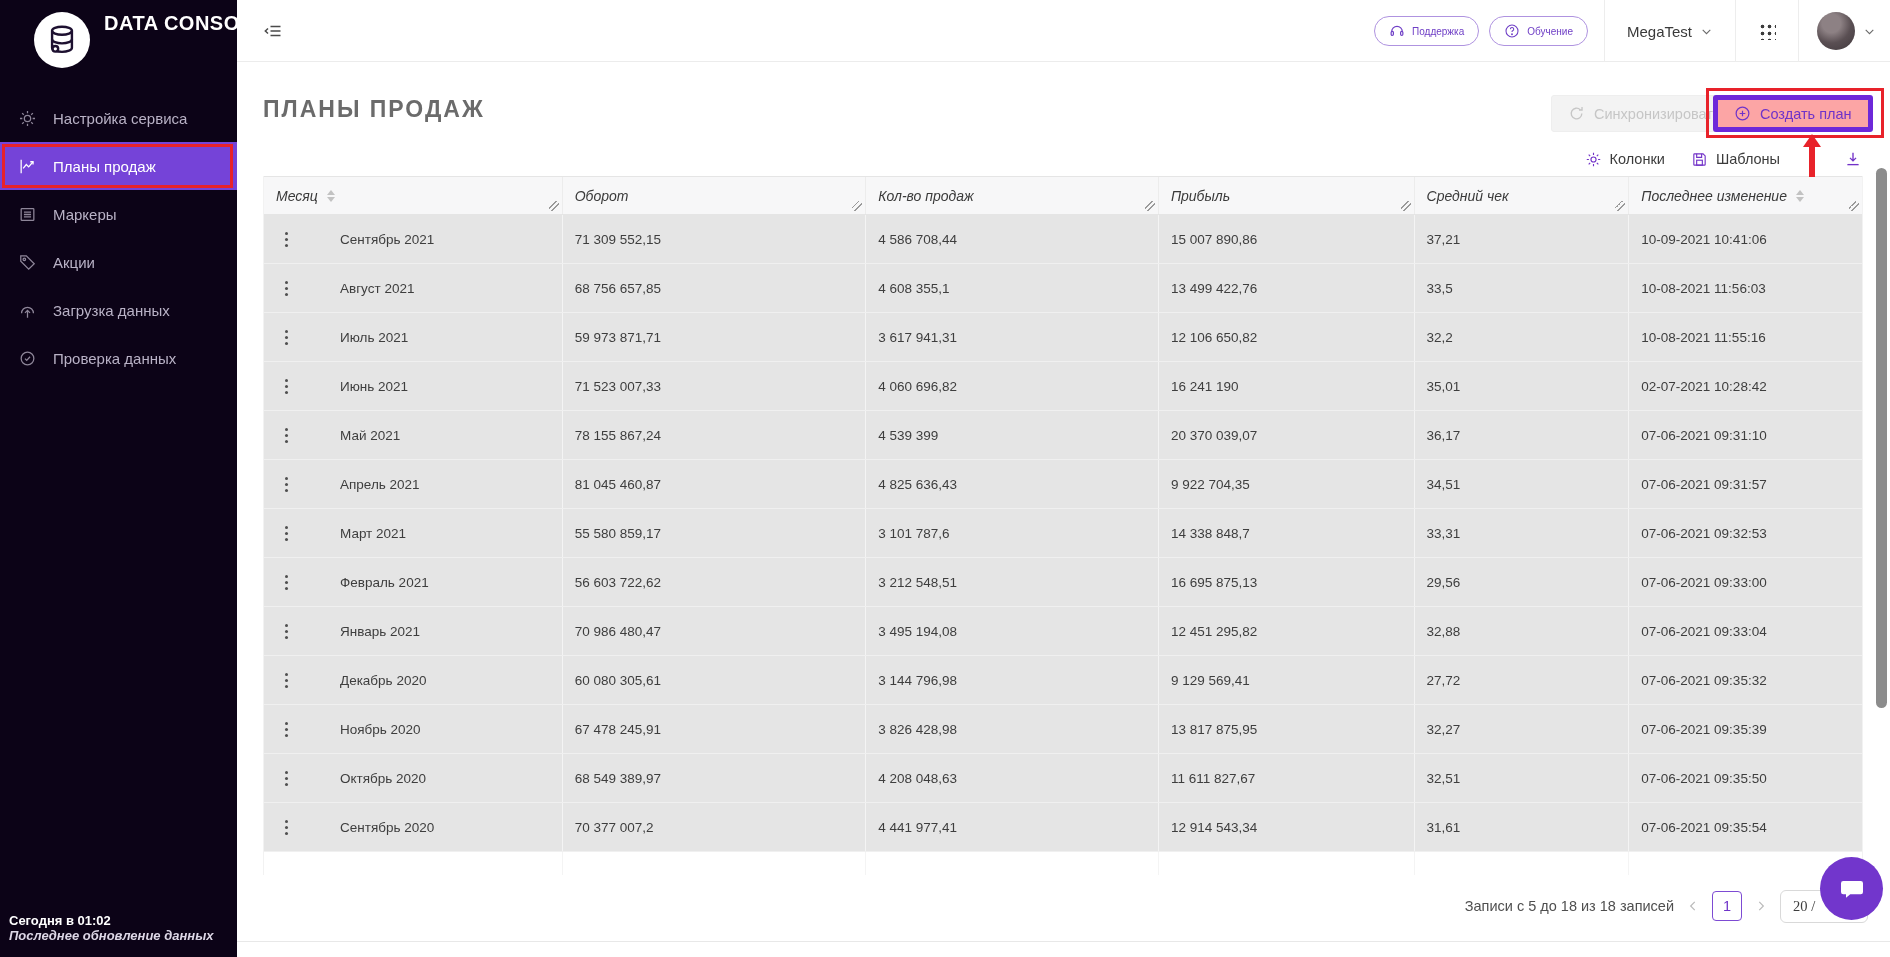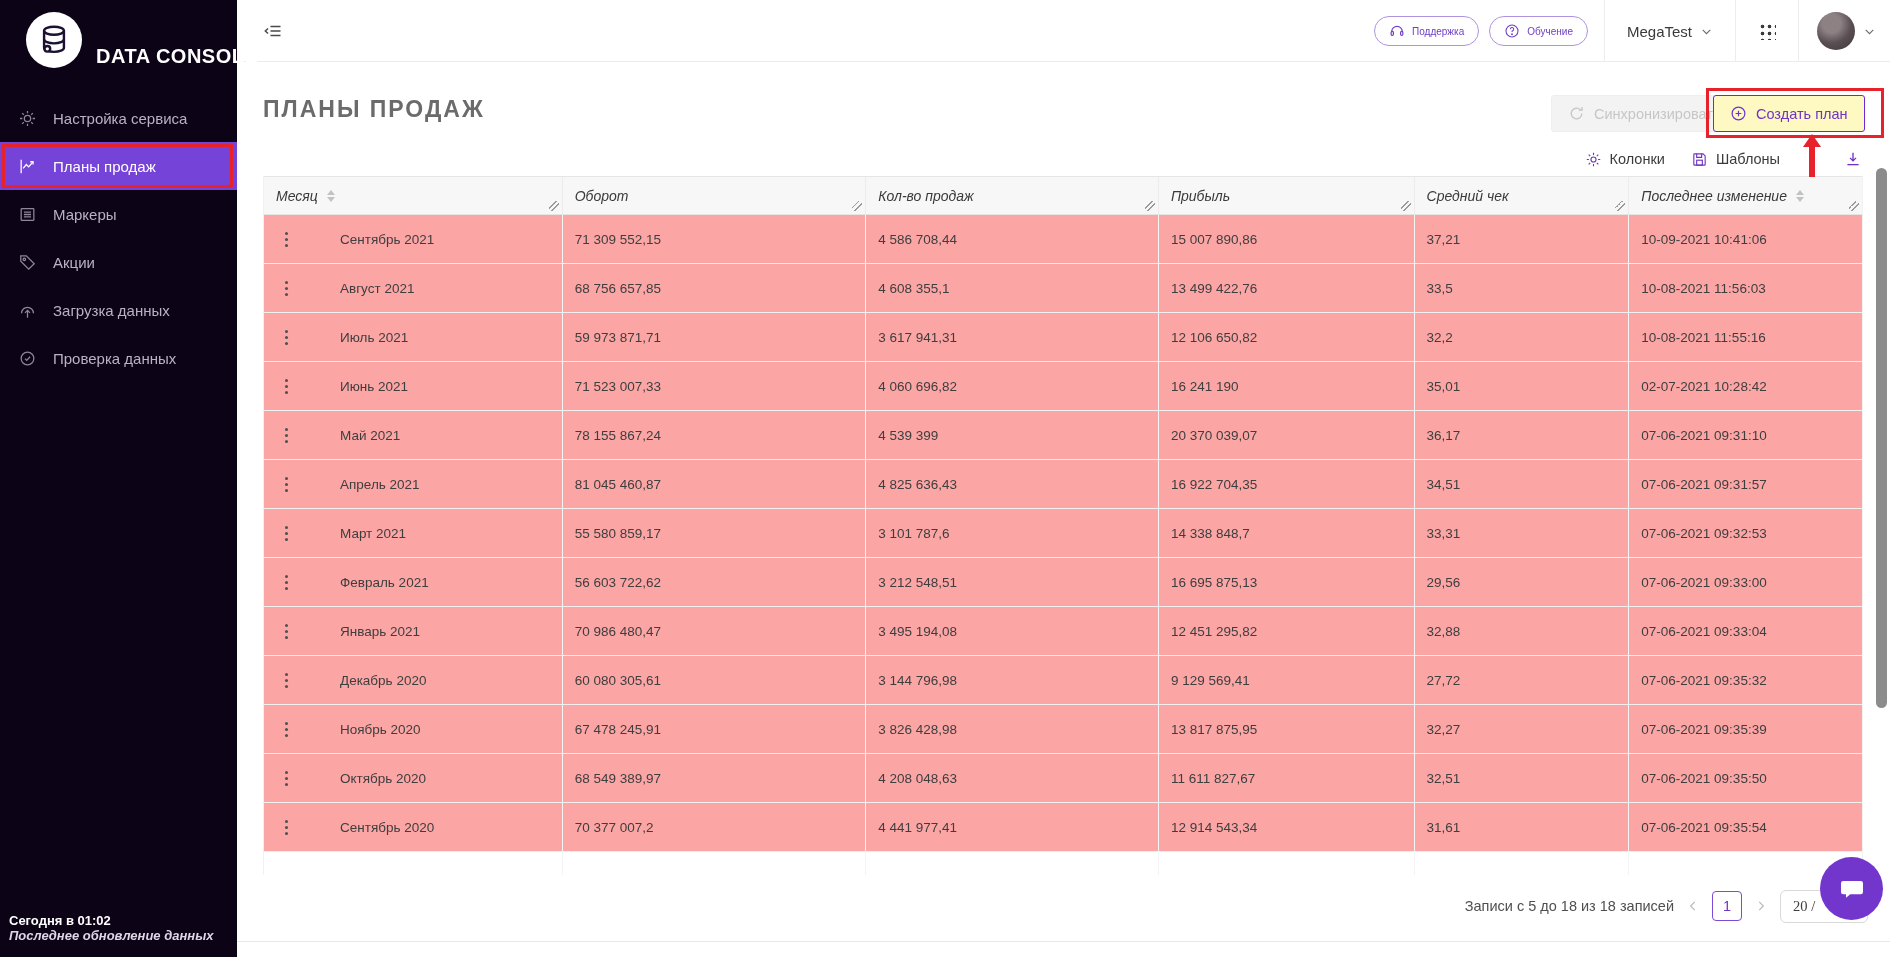--- a/index.html
+++ b/index.html
@@ -3,21 +3,21 @@
 <meta charset="utf-8">
 <style>
   * { margin:0; padding:0; box-sizing:border-box; }
   html,body { width:1890px; height:957px; }
   body {
     position:relative; overflow:hidden; background:#ffffff;
     font-family:"Liberation Sans","DejaVu Sans",sans-serif; color:#3d3d3d;
   }
   
   .sidebar { position:absolute; left:0; top:0; width:237px; height:957px; background:#0c0317; z-index:5; }
-  .logo-row { display:flex; align-items:flex-end; gap:14px; padding:12px 26px; }
+  .logo-row { display:flex; align-items:flex-start; gap:14px; padding:12px 6px;margin-left:28px; }
   .logo-circle { width:56px; height:56px; border-radius:50%; background:#ffffff; display:flex; align-items:center; justify-content:center; flex:0 0 auto; }
   .logo-title { color:#ffffff; font-size:20px; font-weight:bold; letter-spacing:.5px; white-space:nowrap; }
   .nav { margin-top:14px; }
   .nav-item { position:relative; height:48px; display:flex; align-items:center; gap:16px; padding:0 0 0 18px; color:#b9b2c6; font-size:15px; cursor:pointer; }
   .nav-item .nico { color:#8e8699; display:flex; }
   .nav-item.active { background:#7543d8; color:#ffffff; }
   .nav-item.active .nico { color:#ffffff; }
   .ann-rect-side { position:absolute; left:2px; top:2px; right:4px; bottom:2px; border:3px solid #e8222a; pointer-events:none; }
   .side-footer { position:absolute; left:9px; bottom:14px; }
   .side-footer .l1 { color:#ffffff; font-weight:bold; font-size:13px; }
@@ -32,34 +32,34 @@
   .grid-dots { width:18px; height:18px; margin:0 16px;
     background-image:radial-gradient(#3c3c3c 1.7px, transparent 2.1px);
     background-size:7px 7px; background-position:1px 1px; cursor:pointer; }
   .avatar { width:38px; height:38px; border-radius:50%; margin-left:12px;
     background:radial-gradient(circle at 38% 30%, #8d8184 0 26%, #5a4f53 55%, #3f383c 100%); cursor:pointer; }
   .chev { color:#6a6a6a; display:flex; margin:0 14px 0 8px; }
   
   .page-title { position:absolute; left:263px; top:96px; font-size:23px; color:#6b6b6b; letter-spacing:2px; }
   .btn { display:inline-flex; align-items:center; gap:9px; height:37px; padding:0 16px; border-radius:3px; font-size:14.5px; cursor:pointer; }
   .btn-sync { position:absolute; left:1551px; top:95px; background:#f3f3f3; color:#c6c6c6; border:1px solid #eeeeee; cursor:default; }
-  .btn-create { position:absolute; left:1713px; top:95px; background:#fef9c3; color:#6f33c9; border:1px solid #6d28d9; }
+  .btn-create { position:absolute; left:1713px; top:95px; background:#fca5a5; color:#6f33c9; border:5px solid #6d28d9; }
   .ann-rect-create { position:absolute; left:1706px; top:88px; width:178px; height:50px; border:3px solid #e8222a; pointer-events:none; z-index:6; }
   .ann-arrow { position:absolute; left:1801px; top:134px; width:22px; height:44px; pointer-events:none; z-index:6; }
   .ann-arrow .head { position:absolute; left:2px; top:0; width:0; height:0; border-left:9px solid transparent; border-right:9px solid transparent; border-bottom:13px solid #e8222a; }
   .ann-arrow .shaft { position:absolute; left:8px; top:12px; width:6px; height:31px; background:#e8222a; }
   .toolbar2 { position:absolute; left:237px; right:16px; top:144px; height:30px; display:flex; justify-content:flex-end; align-items:center; gap:26px; }
   .tool-link { display:flex; align-items:center; gap:8px; font-size:14.5px; color:#3b3b3b; cursor:pointer; }
   .tool-link .tico { color:#7232c8; display:flex; }
   .dl-btn { color:#7232c8; margin-left:38px; margin-right:12px; display:flex; cursor:pointer; }
   
   .table { position:absolute; left:263px; top:176px; width:1600px; border-left:1px solid #f2f2f2; border-right:1px solid #f2f2f2; }
   .thead { display:flex; height:39px; background:#f7f7f8; border-top:1px solid #e5e5e5; border-bottom:1px solid #e5e5e5;font-style:italic; }
   .th { position:relative; display:flex; align-items:center; padding-left:12px; font-size:14px; color:#3a3a3a; border-right:1px solid #ececec; }
-  .trow { display:flex; height:49px; border-bottom:1px solid #f0f0f0; background:#fca5a5; }
+  .trow { display:flex; height:49px; border-bottom:1px solid #f0f0f0; background:#e5e5e5; }
   .tc { display:flex; align-items:center; padding-left:12px; font-size:13.5px; color:#3e3e3e; border-right:1px solid #f4f4f4; overflow:hidden; white-space:nowrap; }
   .c1{width:299px;} .c2{width:304px;} .c3{width:293px;} .c4{width:256px;} .c5{width:215px;} .c6{width:233px; border-right:none;}
   .month { margin-left:44px; }
   .kebab-wrap { display:flex; align-items:center; justify-content:center; width:20px; height:30px; cursor:pointer; }
   .kebab { width:3px; height:3px; border-radius:50%; background:#4f4f4f; box-shadow:0 6px 0 #4f4f4f, 0 12px 0 #4f4f4f; margin-top:-12px; }
   .sort { display:inline-flex; flex-direction:column; gap:2px; margin-left:9px; }
   .sort i { width:0; height:0; border-left:4px solid transparent; border-right:4px solid transparent; }
   .sort .up { border-bottom:5px solid #c2c2c2; }
   .sort .down { border-top:5px solid #c2c2c2; }
   .rz { position:absolute; right:3px; bottom:3px; width:10px; height:10px;
@@ -369,21 +369,21 @@
       </div>
       <div class="trow">
         <div class="tc c1">
           <span class="kebab-wrap">
             <span class="kebab"></span>
           </span>
           <span class="month">Апрель 2021</span>
         </div>
         <div class="tc c2">81 045 460,87</div>
         <div class="tc c3">4 825 636,43</div>
-        <div class="tc c4">16 922 704,35</div>
+        <div class="tc c4">9 922 704,35</div>
         <div class="tc c5">34,51</div>
         <div class="tc c6">07-06-2021 09:31:57</div>
       </div>
       <div class="trow">
         <div class="tc c1">
           <span class="kebab-wrap">
             <span class="kebab"></span>
           </span>
           <span class="month">Март 2021</span>
         </div>

